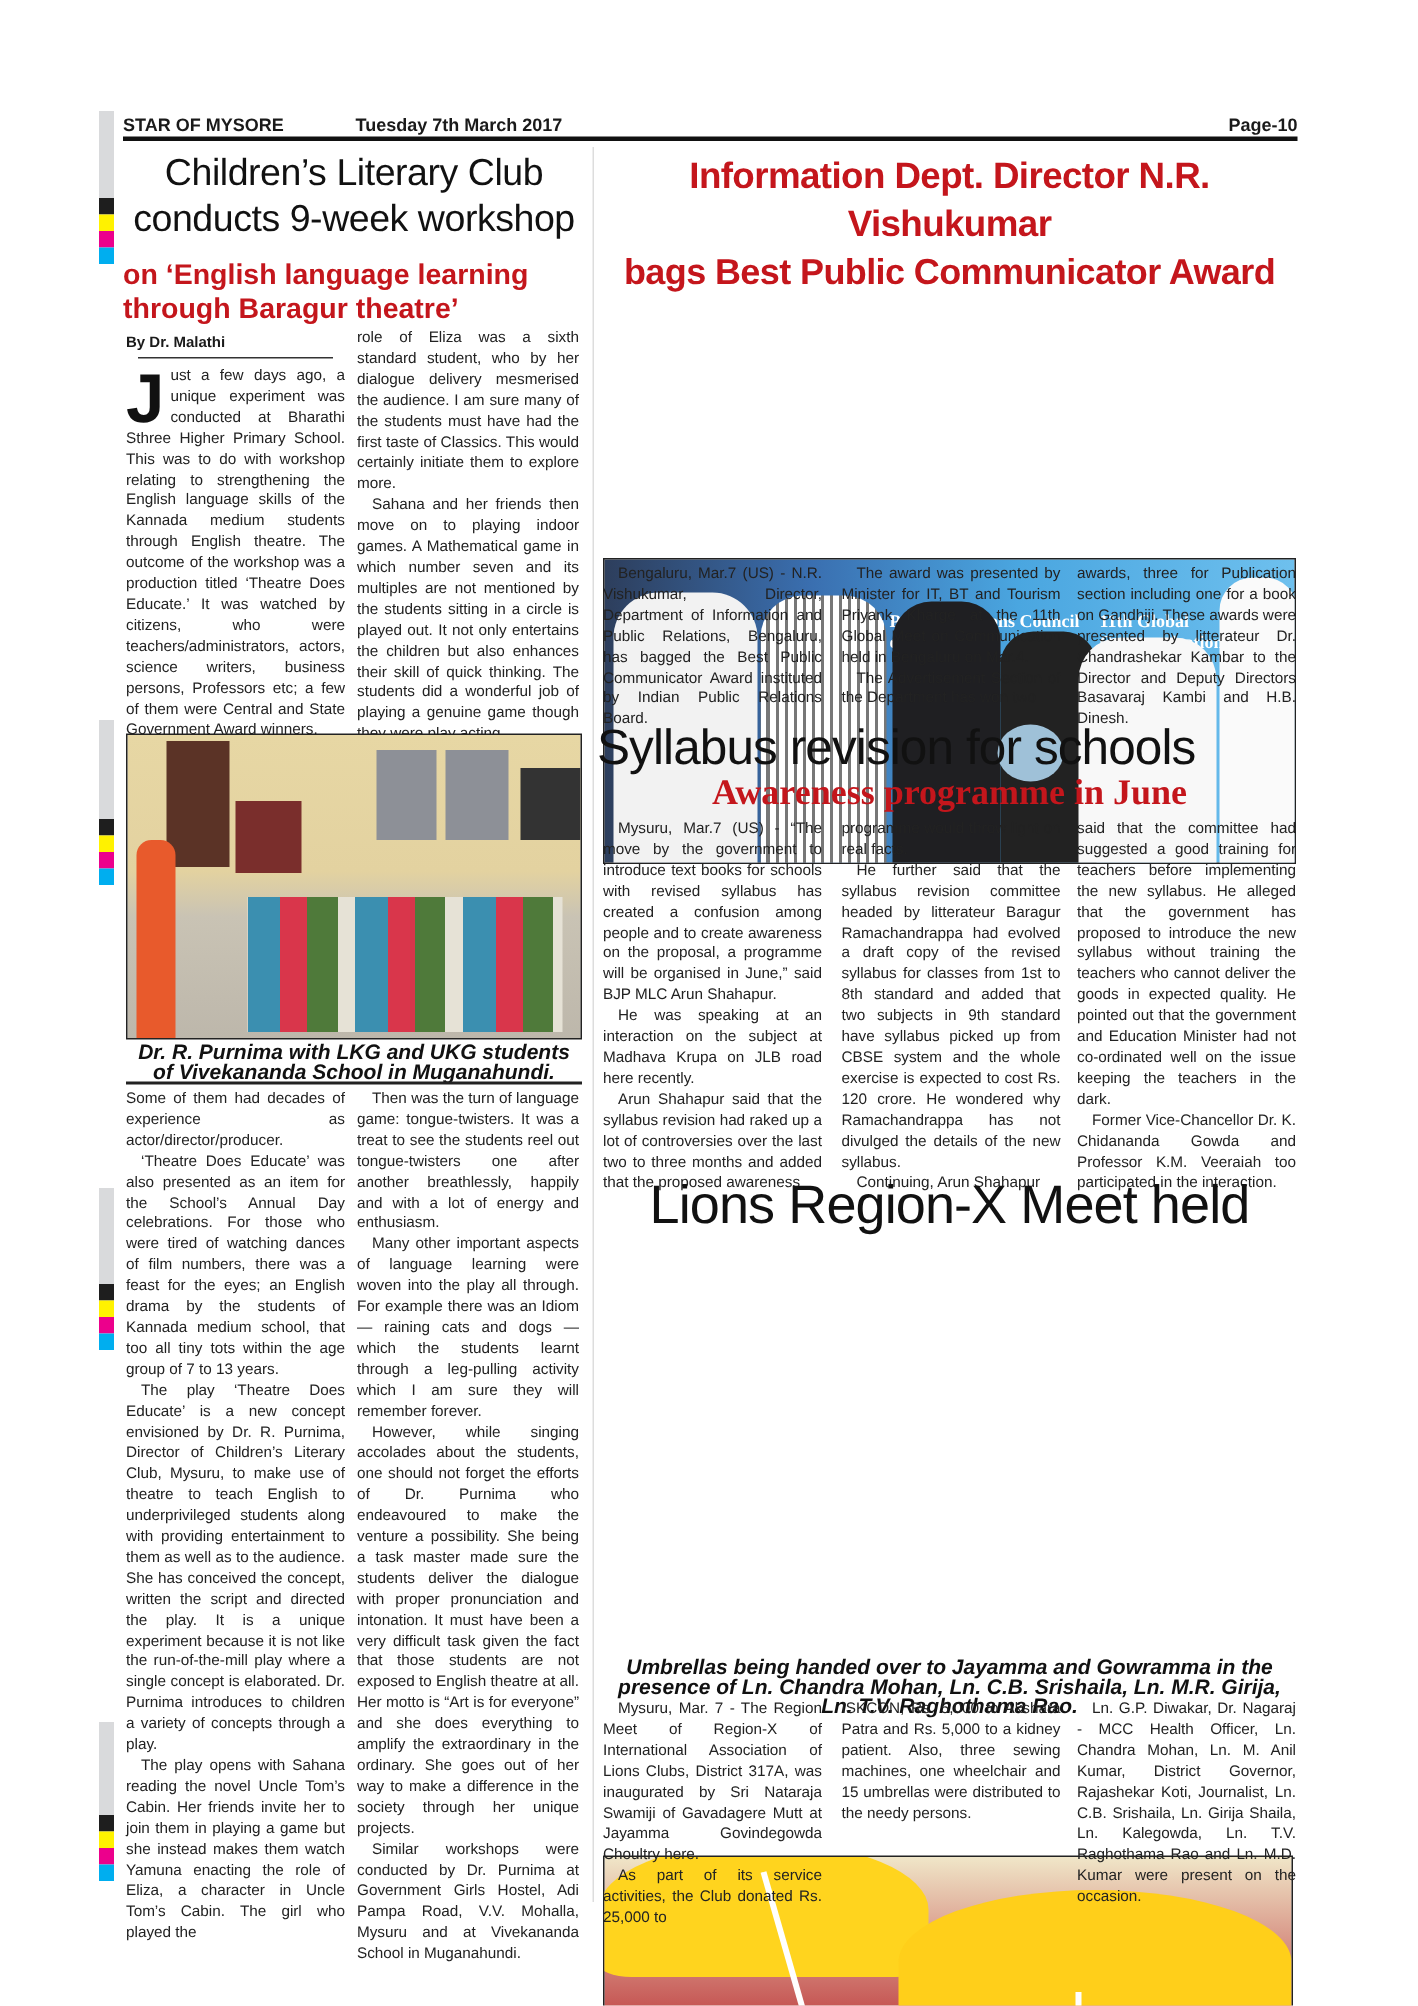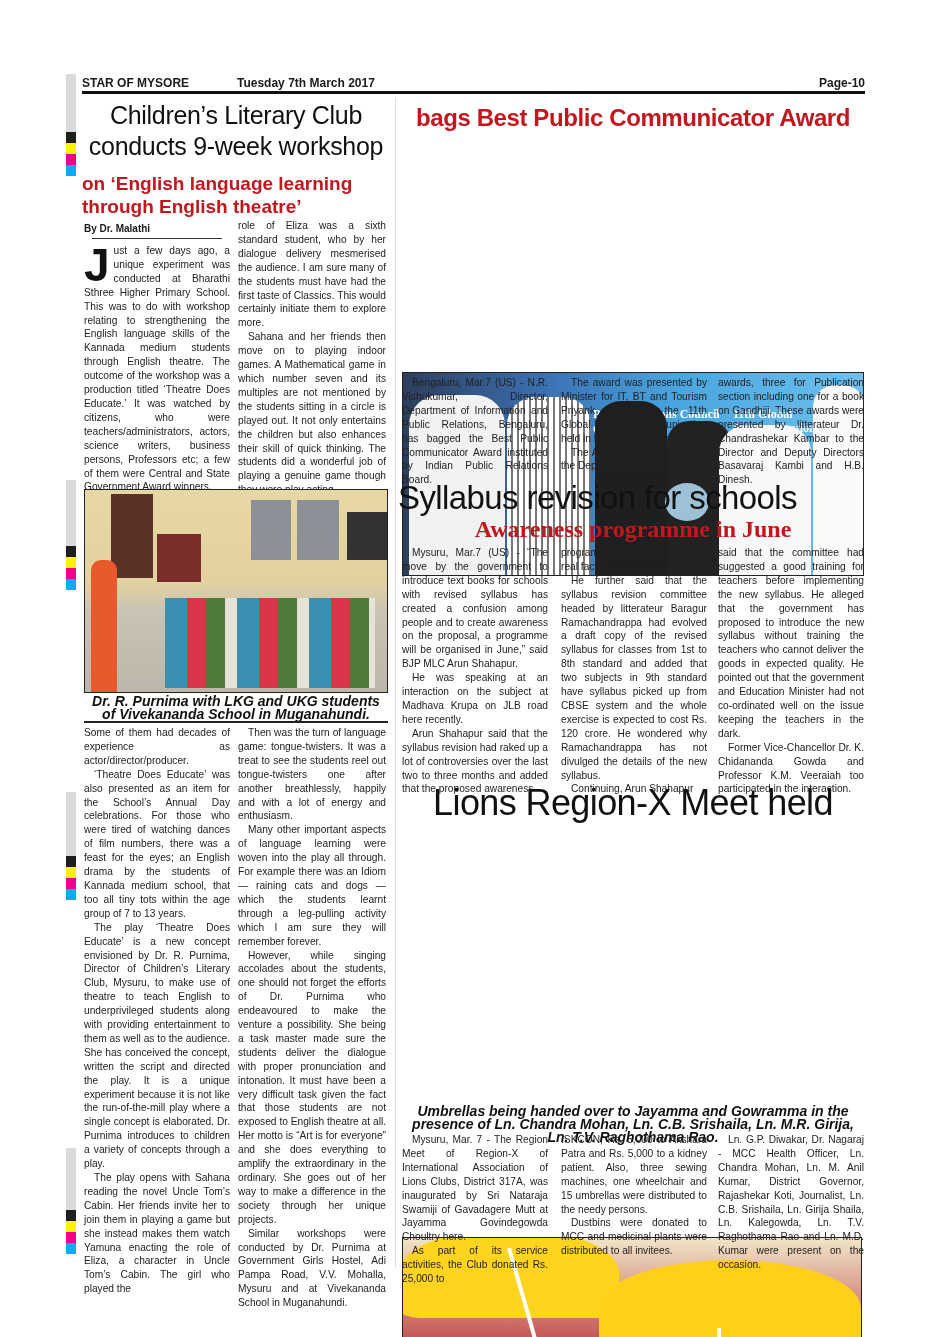--- a/index.html
+++ b/index.html
@@ -62,21 +62,21 @@
     <div class="m"></div>
     <div class="c"></div>
 </div>
 
 <div class="abs" style="left:82px;top:100px;width:308px;text-align:center">
   <div class="h-black" style="font-size:25px;line-height:31px">Children’s Literary Club</div>
   <div class="h-black" style="font-size:25px;line-height:31px">conducts 9-week workshop</div>
 </div>
 <div class="abs" style="left:82px;top:172px;width:308px;text-align:left">
   <div class="h-red" style="font-size:19px;line-height:23px">on ‘English language learning</div>
-  <div class="h-red" style="font-size:19px;line-height:23px">through English theatre’</div>
+  <div class="h-red" style="font-size:19px;line-height:23px">through Baragur theatre’</div>
 </div>
 
 <div class="abs" style="left:84px;top:223px;width:145px;text-align:left;font-size:10px;font-weight:bold">By Dr. Malathi</div>
 <div class="abs rule" style="left:92px;top:238px;width:130px"></div>
 
 <div class="abs body" style="left:84px;top:244px;width:146px">
   <span class="dropcap">J</span>
   <p class="noind">ust a few days ago, a unique experiment was conducted at Bharathi Sthree Higher Primary School. This was to do with workshop relating to strengthening the English language skills of the Kannada medium students through English theatre. The outcome of the workshop was a production titled ‘Theatre Does Educate.’ It was watched by citizens, who were teachers/administrators, actors, science writers, business persons, Professors etc; a few of them were Central and State Government Award winners.</p>
 </div>
 <div class="abs body" style="left:238px;top:219px;width:148px">
@@ -105,20 +105,21 @@
 <div class="abs body" style="left:238px;top:726px;width:148px">
   <p>Then was the turn of language game: tongue-twisters. It was a treat to see the students reel out tongue-twisters one after another breathlessly, happily and with a lot of energy and enthusiasm.</p>
   <p>Many other important aspects of language learning were woven into the play all through. For example there was an Idiom — raining cats and dogs — which the students learnt through a leg-pulling activity which I am sure they will remember forever.</p>
   <p>However, while singing accolades about the students, one should not forget the efforts of Dr. Purnima who endeavoured to make the venture a possibility. She being a task master made sure the students deliver the dialogue with proper pronunciation and intonation. It must have been a very difficult task given the fact that those students are not exposed to English theatre at all. Her motto is “Art is for everyone” and she does everything to amplify the extraordinary in the ordinary. She goes out of her way to make a difference in the society through her unique projects.</p>
   <p>Similar workshops were conducted by Dr. Purnima at Government Girls Hostel, Adi Pampa Road, V.V. Mohalla, Mysuru and at Vivekananda School in Muganahundi.</p>
 </div>
 
 <div class="abs" style="left:395px;top:98px;height:1170px;border-left:1px solid #ddd"></div>
 
 <div class="abs" style="left:398px;top:102px;width:470px;text-align:center">
+  <div class="h-red" style="font-size:24.5px;line-height:32px;letter-spacing:-0.4px">Information Dept. Director N.R. Vishukumar</div>
   <div class="h-red" style="font-size:24px;line-height:32px;letter-spacing:-0.4px">bags Best Public Communicator Award</div>
 </div>
 
 <div class="abs photo" style="left:402px;top:168px;width:462px;height:204px;background:linear-gradient(90deg,#2d3e5c 0%,#3a6fb0 30%,#4aa6e0 60%,#6ec0ee 100%)">
   <div class="abs" style="left:190px;top:34px;color:#fff;font-size:12px;font-family:'Liberation Serif',serif;font-weight:bold;width:130px;line-height:14px">Public Relations Council of India</div>
   <div class="abs" style="left:330px;top:34px;color:#fff;font-size:12px;font-family:'Liberation Serif',serif;font-weight:bold;width:130px;line-height:14px">11th Global Communication Conclave 2017</div>
   <div class="abs" style="left:6px;top:22px;width:96px;height:182px;background:#f2f2f2;border-radius:30px 30px 0 0"></div>
   <div class="abs" style="left:104px;top:24px;width:84px;height:180px;background:repeating-linear-gradient(90deg,#fff 0 4px,#777 4px 6px);border-radius:28px 28px 0 0"></div>
   <div class="abs" style="left:192px;top:28px;width:72px;height:176px;background:#1f1f22;border-radius:26px 26px 0 0"></div>
   <div class="abs" style="left:264px;top:48px;width:64px;height:156px;background:#222;border-radius:22px 22px 0 0"></div>
@@ -166,17 +167,16 @@
 
 </div>
 <div class="abs caption" style="left:400px;top:1105px;width:466px">Umbrellas being handed over to Jayamma and Gowramma in the presence of Ln. Chandra Mohan, Ln. C.B. Srishaila, Ln. M.R. Girija, Ln. T.V. Raghothama Rao.</div>
 
 <div class="abs body" style="left:402px;top:1133px;width:146px">
   <p>Mysuru, Mar. 7 - The Region Meet of Region-X of International Association of Lions Clubs, District 317A, was inaugurated by Sri Nataraja Swamiji of Gavadagere Mutt at Jayamma Govindegowda Choultry here.</p>
   <p>As part of its service activities, the Club donated Rs. 25,000 to</p>
 </div>
 <div class="abs body" style="left:561px;top:1133px;width:146px">
   <p class="noind">ISKCON, Rs. 5,000 to Akshara Patra and Rs. 5,000 to a kidney patient. Also, three sewing machines, one wheelchair and 15 umbrellas were distributed to the needy persons.</p>
-  <p>Dustbins were donated to MCC and medicinal plants were distributed to all invitees.</p>
 </div>
 <div class="abs body" style="left:718px;top:1133px;width:146px">
   <p>Ln. G.P. Diwakar, Dr. Nagaraj - MCC Health Officer, Ln. Chandra Mohan, Ln. M. Anil Kumar, District Governor, Rajashekar Koti, Journalist, Ln. C.B. Srishaila, Ln. Girija Shaila, Ln. Kalegowda, Ln. T.V. Raghothama Rao and Ln. M.D. Kumar were present on the occasion.</p>
 </div>
 
 </body></html>

